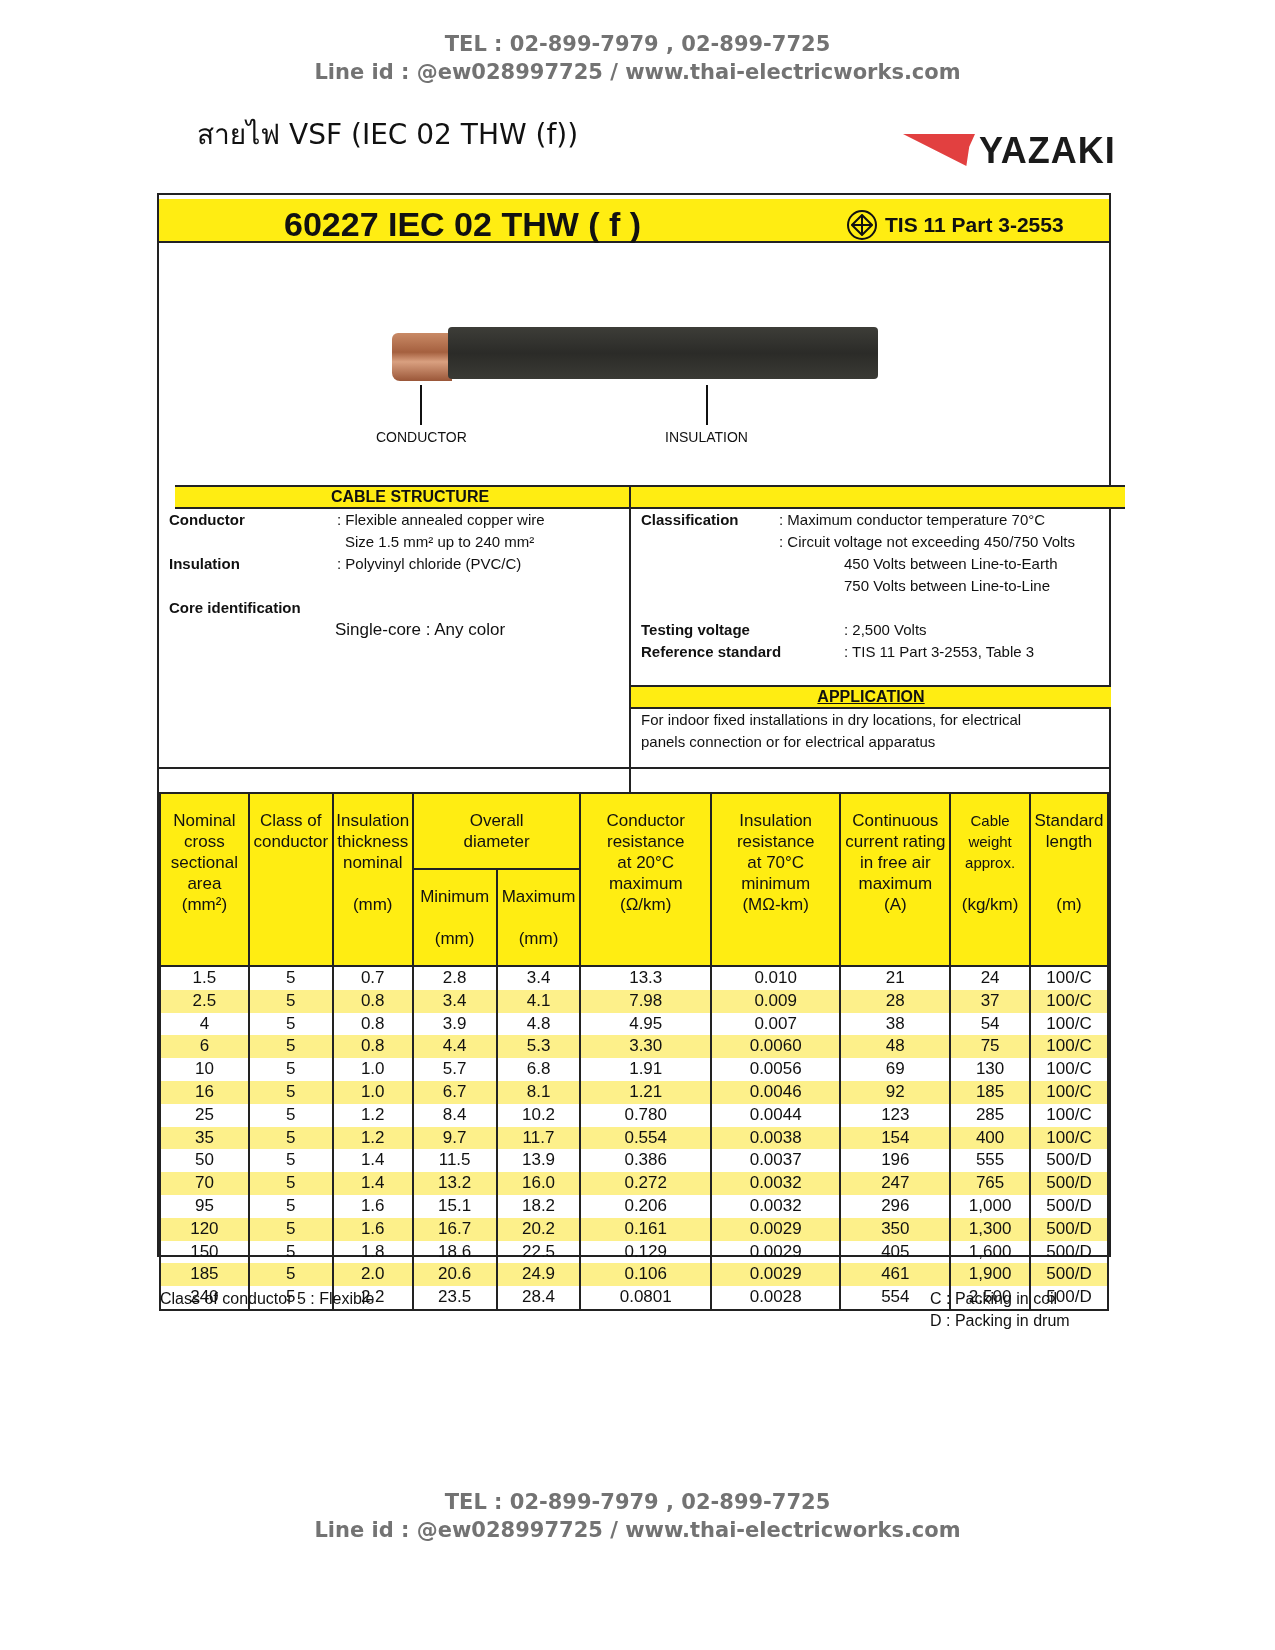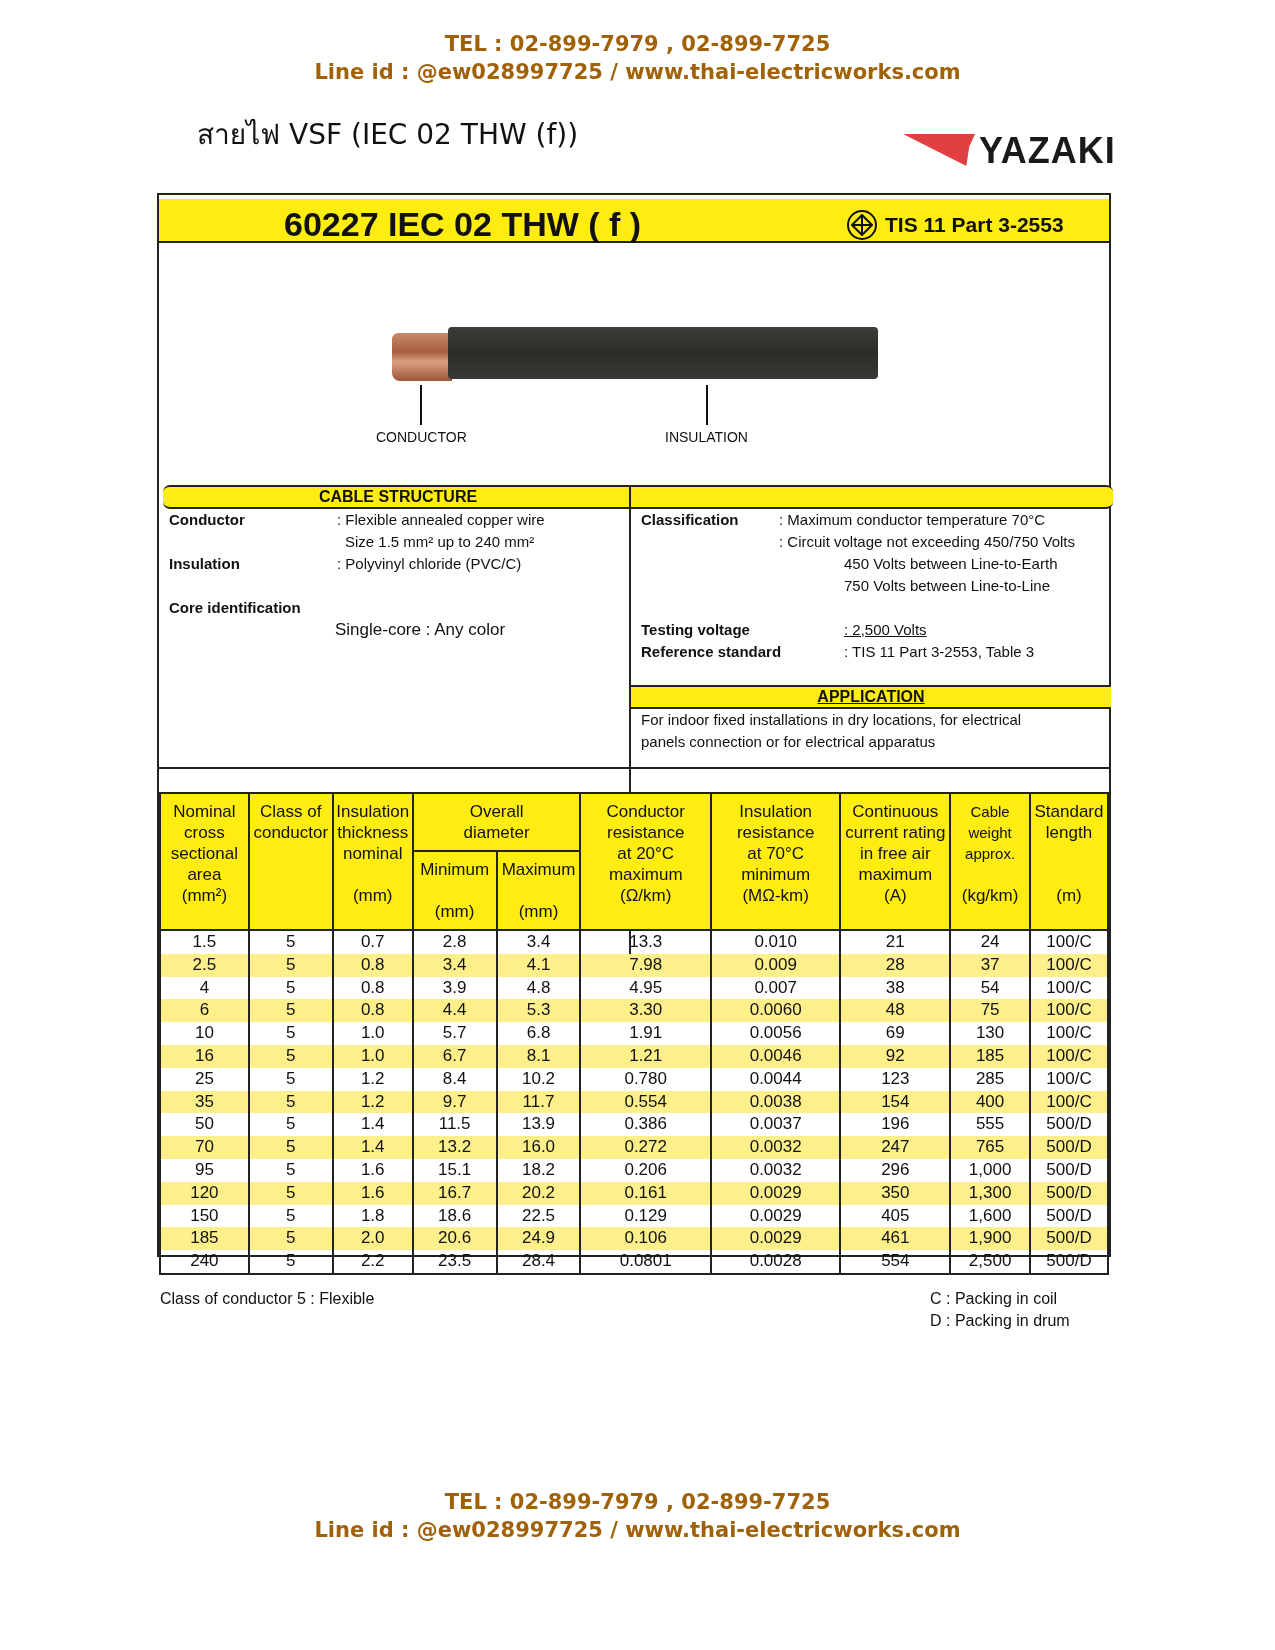--- a/index.html
+++ b/index.html
@@ -1,42 +1,42 @@
 <!DOCTYPE html>
 <html><head>
 <meta charset="utf-8">
 <style>
   html,body{margin:0;padding:0;background:#fff;}
   body{width:1275px;height:1650px;position:relative;overflow:hidden;font-family:"Liberation Sans",sans-serif;color:#111;}
-  .contact{position:absolute;left:0;width:1275px;text-align:center;color:#a16207;font-weight:bold;font-family:"DejaVu Sans",sans-serif;}
+  .contact{position:absolute;left:0;width:1275px;text-align:center;color:#737373;font-weight:bold;font-family:"DejaVu Sans",sans-serif;}
   .contact .l1{font-size:21px;line-height:28px;}
   .contact .l2{font-size:21px;line-height:28px;}
   .thai-title{position:absolute;left:197px;top:112px;font-size:28px;font-family:"DejaVu Sans",sans-serif;}
   .logo{position:absolute;left:903px;top:130px;width:210px;height:42px;}
   .logo .mark2{position:absolute;left:0;top:4px;width:72px;height:32px;background:#e24040;clip-path:polygon(0 0,100% 0,92% 40%,88% 100%);}
   .logo .txt{position:absolute;left:76px;top:0;font-size:36px;font-weight:bold;letter-spacing:1px;color:#1a1a1a;}
   .sheet{position:absolute;left:157px;top:193px;width:954px;height:1064px;border:2px solid #222;box-sizing:border-box;}
   .titlebar{position:absolute;left:0;top:4px;width:100%;height:44px;background:#ffed12;border-bottom:2px solid #222;box-sizing:border-box;}
   .titlebar .t{position:absolute;left:125px;top:6px;font-size:34px;font-weight:bold;}
   .titlebar .tis{position:absolute;left:688px;top:11px;font-size:21px;font-weight:bold;display:flex;align-items:center;gap:8px;}
   .tis-icon{width:30px;height:30px;border:2px solid #111;border-radius:50%;box-sizing:border-box;display:flex;align-items:center;justify-content:center;}
   .subtitle{position:absolute;left:30px;top:58px;font-size:17px;font-weight:bold;}
   .cable{position:absolute;left:233px;top:132px;width:436px;height:54px;}
   .cable .cu{position:absolute;left:0;top:6px;width:60px;height:48px;background:linear-gradient(180deg,#c98a66,#a5603f 40%,#d9a080 60%,#9a5638);border-radius:6px 0 0 8px;}
   .cable .ins{position:absolute;left:56px;top:0;width:430px;height:52px;background:linear-gradient(180deg,#3d3d38,#2b2b28 50%,#3a3a35);border-radius:4px;}
   .leader{position:absolute;width:2px;background:#111;height:40px;top:190px;}
   .lbl{position:absolute;top:234px;font-size:14px;}
-  .sec-row{position:absolute;left:4px;top:290px;width:100%;height:24px;border-top:2px solid #222;border-bottom:2px solid #222;box-sizing:border-box;background:#ffed12;border-radius:7px;}
+  .sec-row{position:absolute;left:16px;top:290px;width:100%;height:24px;border-top:2px solid #222;border-bottom:2px solid #222;box-sizing:border-box;background:#ffed12;}
   .sec-head{position:absolute;top:0;height:20px;line-height:20px;text-align:center;font-weight:bold;font-size:16px;}
   .vdiv{position:absolute;left:470px;top:290px;width:2px;height:482px;background:#222;}
   .kv{position:absolute;font-size:15px;line-height:22px;}
   .app-head{position:absolute;left:472px;top:490px;width:480px;height:24px;background:#ffed12;border-top:2px solid #222;border-bottom:2px solid #222;box-sizing:border-box;text-align:center;font-weight:bold;font-size:16px;line-height:20px;text-decoration:underline;}
   .hline{position:absolute;left:0;width:100%;height:2px;background:#222;}
   table.spec{position:absolute;left:0;top:597px;width:950px;border-collapse:collapse;font-size:17px;}
-  table.spec th{background:#ffed12;font-weight:normal;border-left:2px solid #222;border-right:2px solid #222;line-height:21px;padding:7px 1px;vertical-align:top;}
+  table.spec th{background:#ffed12;font-weight:normal;border-left:2px solid #222;border-right:2px solid #222;line-height:21px;padding:16px 1px;vertical-align:top;}
   table.spec td{text-align:center;border-left:2px solid #222;border-right:2px solid #222;height:22.8px;line-height:22.8px;padding:0;}
   table.spec tr.alt td{background:#fdf08a;}
   table.spec tr.hdr-top th{border-top:2px solid #222;}
   table.spec tbody tr:first-child td{border-top:2px solid #222;}
   table.spec tbody tr:last-child td{border-bottom:2px solid #222;}
   .sub-th{border-top:2px solid #222 !important;}
   .note{position:absolute;font-size:16px;line-height:22px;}
 </style>
 </head>
 <body>
@@ -89,21 +89,21 @@
   <div class="kv" style="left:178px;top:358px;">: Polyvinyl chloride (PVC/C)</div>
   <div class="kv" style="left:10px;top:402px;font-weight:bold;">Core identification</div>
   <div class="kv" style="left:176px;top:424px;font-size:17px;">Single-core : Any color</div>
 
   <div class="kv" style="left:482px;top:314px;font-weight:bold;">Classification</div>
   <div class="kv" style="left:620px;top:314px;">: Maximum conductor temperature 70°C</div>
   <div class="kv" style="left:620px;top:336px;">: Circuit voltage not exceeding 450/750 Volts</div>
   <div class="kv" style="left:685px;top:358px;">450 Volts between Line-to-Earth</div>
   <div class="kv" style="left:685px;top:380px;">750 Volts between Line-to-Line</div>
   <div class="kv" style="left:482px;top:424px;font-weight:bold;">Testing voltage</div>
-  <div class="kv" style="left:685px;top:424px;text-decoration:underline;">: 2,500 Volts</div>
+  <div class="kv" style="left:685px;top:424px;">: 2,500 Volts</div>
   <div class="kv" style="left:482px;top:446px;font-weight:bold;">Reference standard</div>
   <div class="kv" style="left:685px;top:446px;">: TIS 11 Part 3-2553, Table 3</div>
 
   <div class="app-head">APPLICATION</div>
   <div class="kv" style="left:482px;top:514px;">For indoor fixed installations in dry locations, for electrical</div>
   <div class="kv" style="left:482px;top:536px;">panels connection or for electrical apparatus</div>
 
   <div class="hline" style="top:572px;"></div>
 
   <table class="spec">

